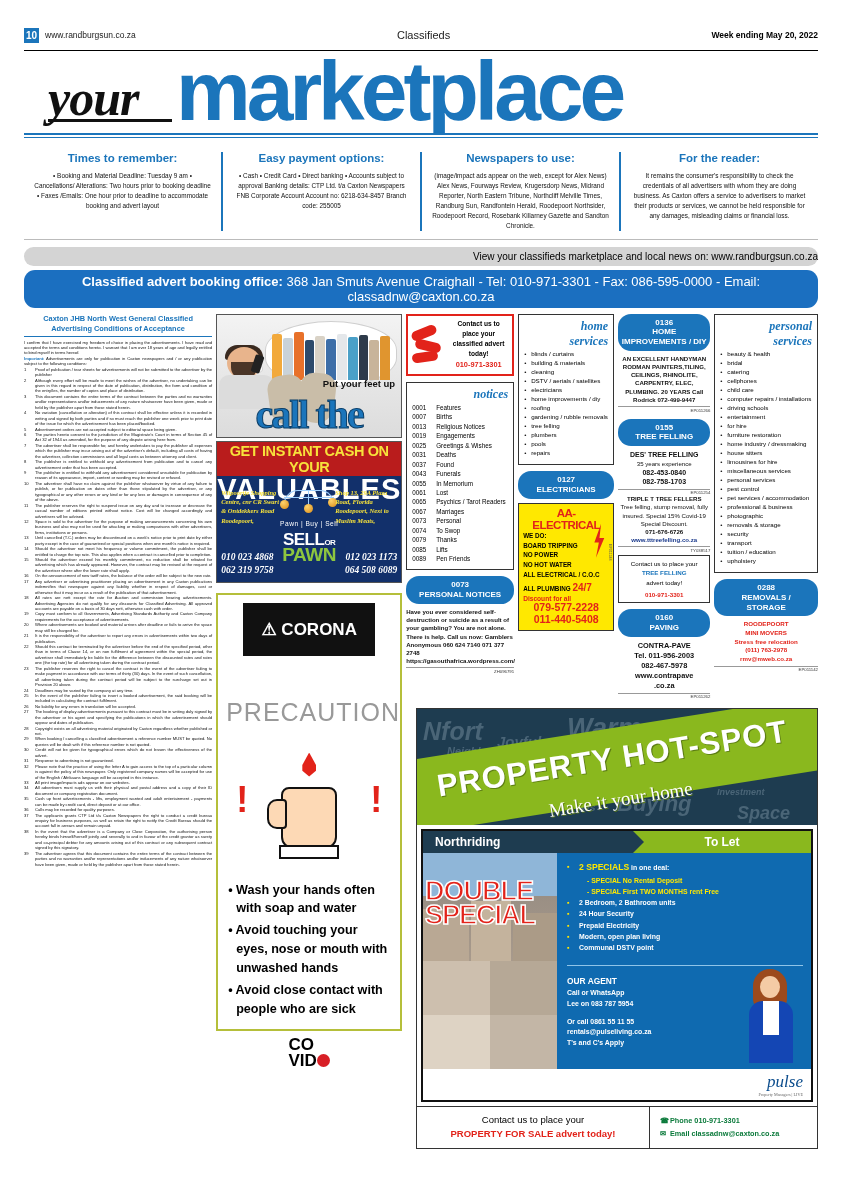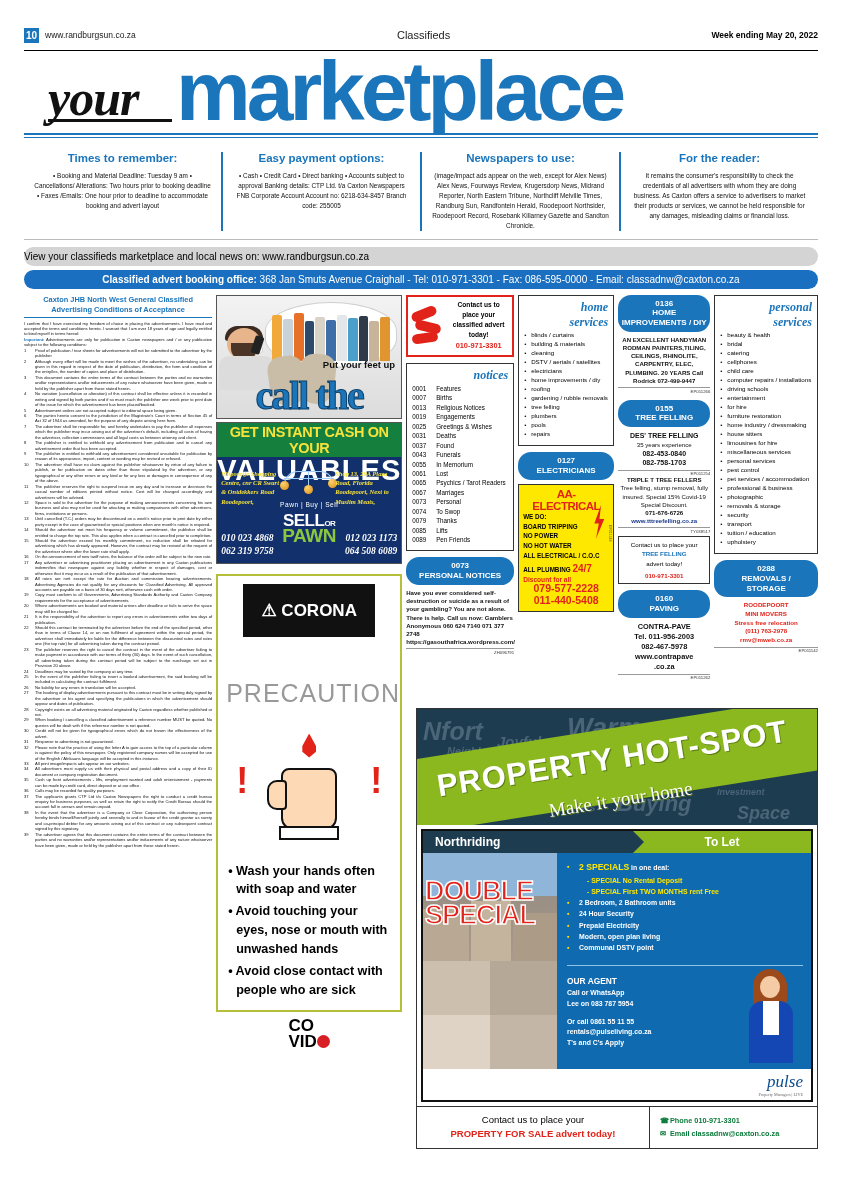--- a/index.html
+++ b/index.html
@@ -44,26 +44,26 @@
   
   .infostrip { display:flex; margin-top:8px; padding:6px 0 8px 0; }
   .infocol { flex:1; padding:0 9px; text-align:center; border-right:2px solid #1b75bb; }
   .infocol:last-child { border-right:none; }
   .infocol h3 { color:#1b75bb; font-size:11.5px; font-weight:bold; margin-bottom:7px; }
   .infocol p { font-size:6.4px; line-height:1.55; color:#111; }
   .strip-rule { border-bottom:1px solid #bbb; }
 
   
   .gray-banner {
-    background:#d4d4d4; border-radius:11px; text-align:left;
+    background:#d4d4d4; border-radius:11px; text-align:right;
     font-size:10px; padding:4px 0; margin-top:7px; color:#000;
   }
   .blue-banner {
     background:#1b6fc0; border-radius:11px; text-align:center;
-    font-size:10px; padding:4px 0; margin-top:4px; color:#fff;
+    font-size:13px; padding:4px 0; margin-top:4px; color:#fff;
   }
   .blue-banner b { font-weight:bold; }
 
   
   .main { display:flex; gap:4px; margin-top:6px; }
   .col { }
   .c-terms { width:196px; }
   .c-ads   { width:186px; }
   .c-not   { width:108px; }
   .c-home  { width:100px; }
@@ -115,21 +115,21 @@
   .callexperts {
     position:absolute; left:0; right:0; top:80px; text-align:center;
     font-family:"Liberation Serif", serif;
     font-weight:bold; font-style:normal; font-size:40px; color:#1b75bb;
     -webkit-text-stroke:1px #0b3e68; letter-spacing:-2px; line-height:1;
   }
 
   
   .pawn { background:#12306b; position:relative; height:140px; overflow:hidden; }
   .pawn .hdr {
-    background:#15803d; color:#f7e23b; font-weight:bold; font-size:14.5px;
+    background:#b91c1c; color:#f7e23b; font-weight:bold; font-size:14.5px;
     text-align:center; padding:1px 0; letter-spacing:-0.4px;
   }
   .pawn .val {
     color:#fff; font-size:29px; font-weight:bold; text-align:center;
     letter-spacing:1px; line-height:1; margin-top:-1px;
   }
   .pawn .scales { position:absolute; left:50%; top:48px; transform:translateX(-50%); width:58px; height:26px; }
   .pawn .scales .bar { position:absolute; left:4px; top:7px; width:50px; height:1px; background:#9fd0ff; }
   .pawn .scales .arc { position:absolute; left:4px; top:0; width:50px; height:14px; border:1px solid #9fd0ff; border-bottom:none; border-radius:25px 25px 0 0; }
   .pawn .scales .stem { position:absolute; left:28px; top:0; width:1px; height:22px; background:#9fd0ff; }

